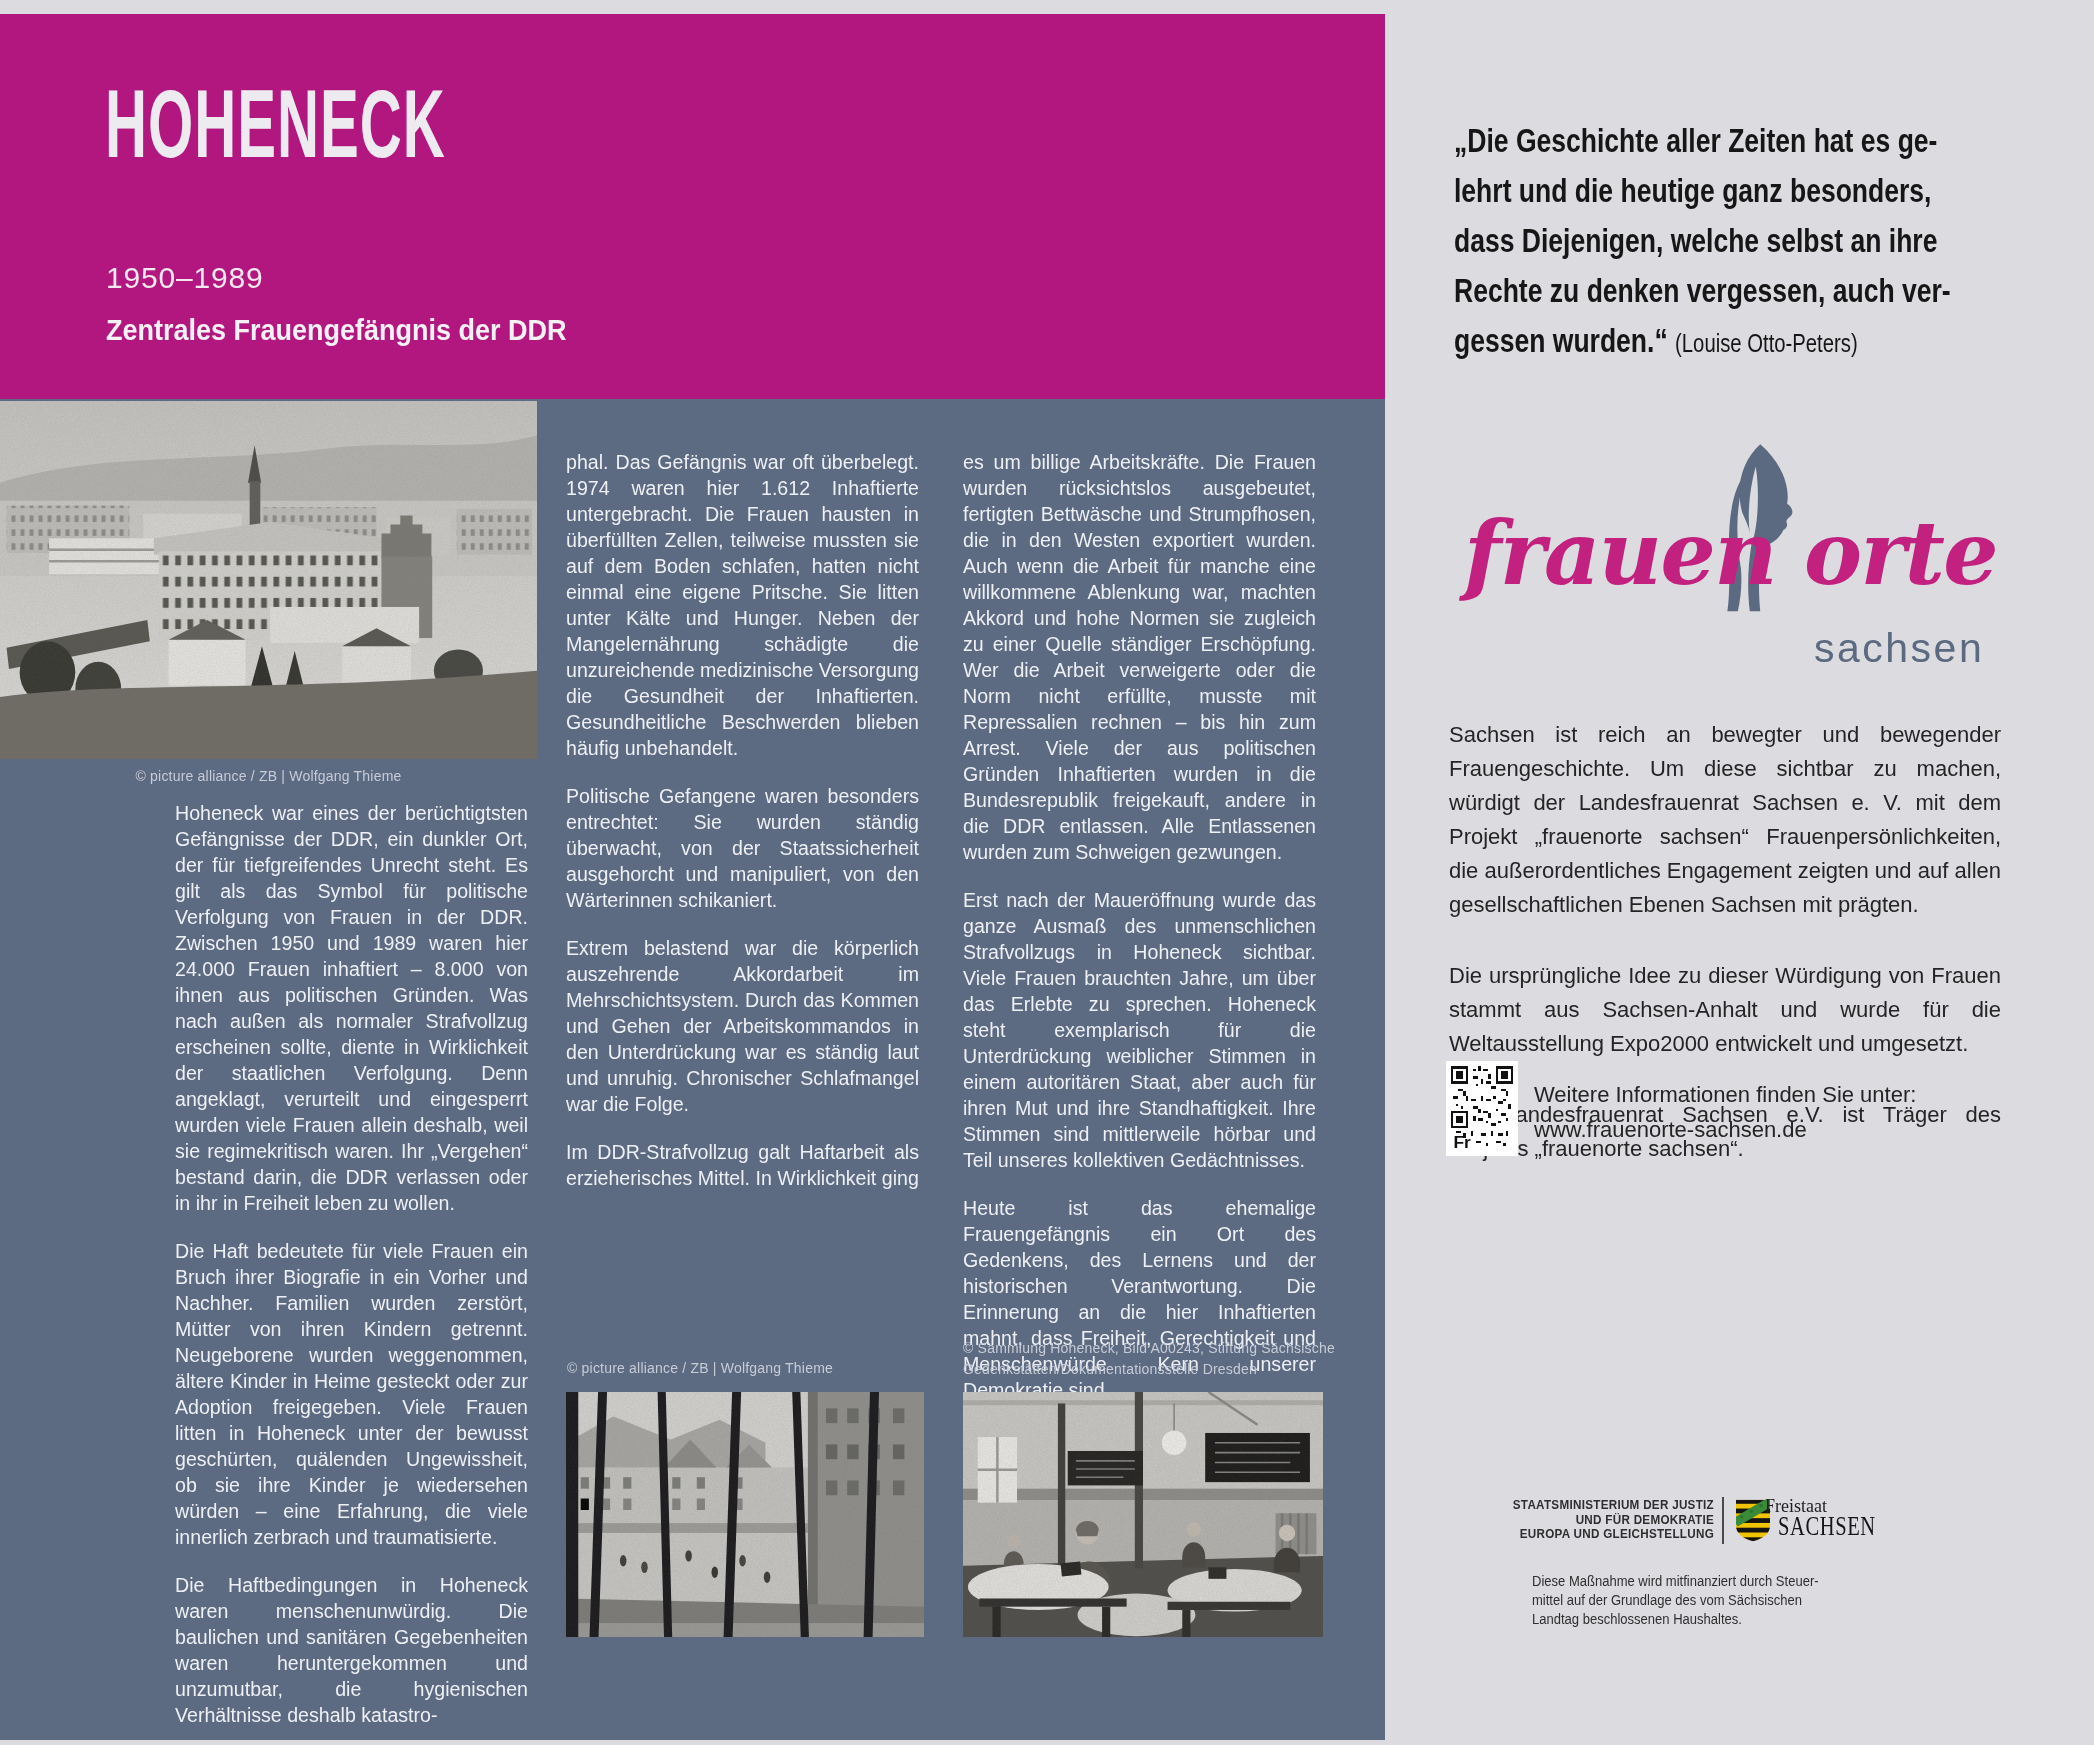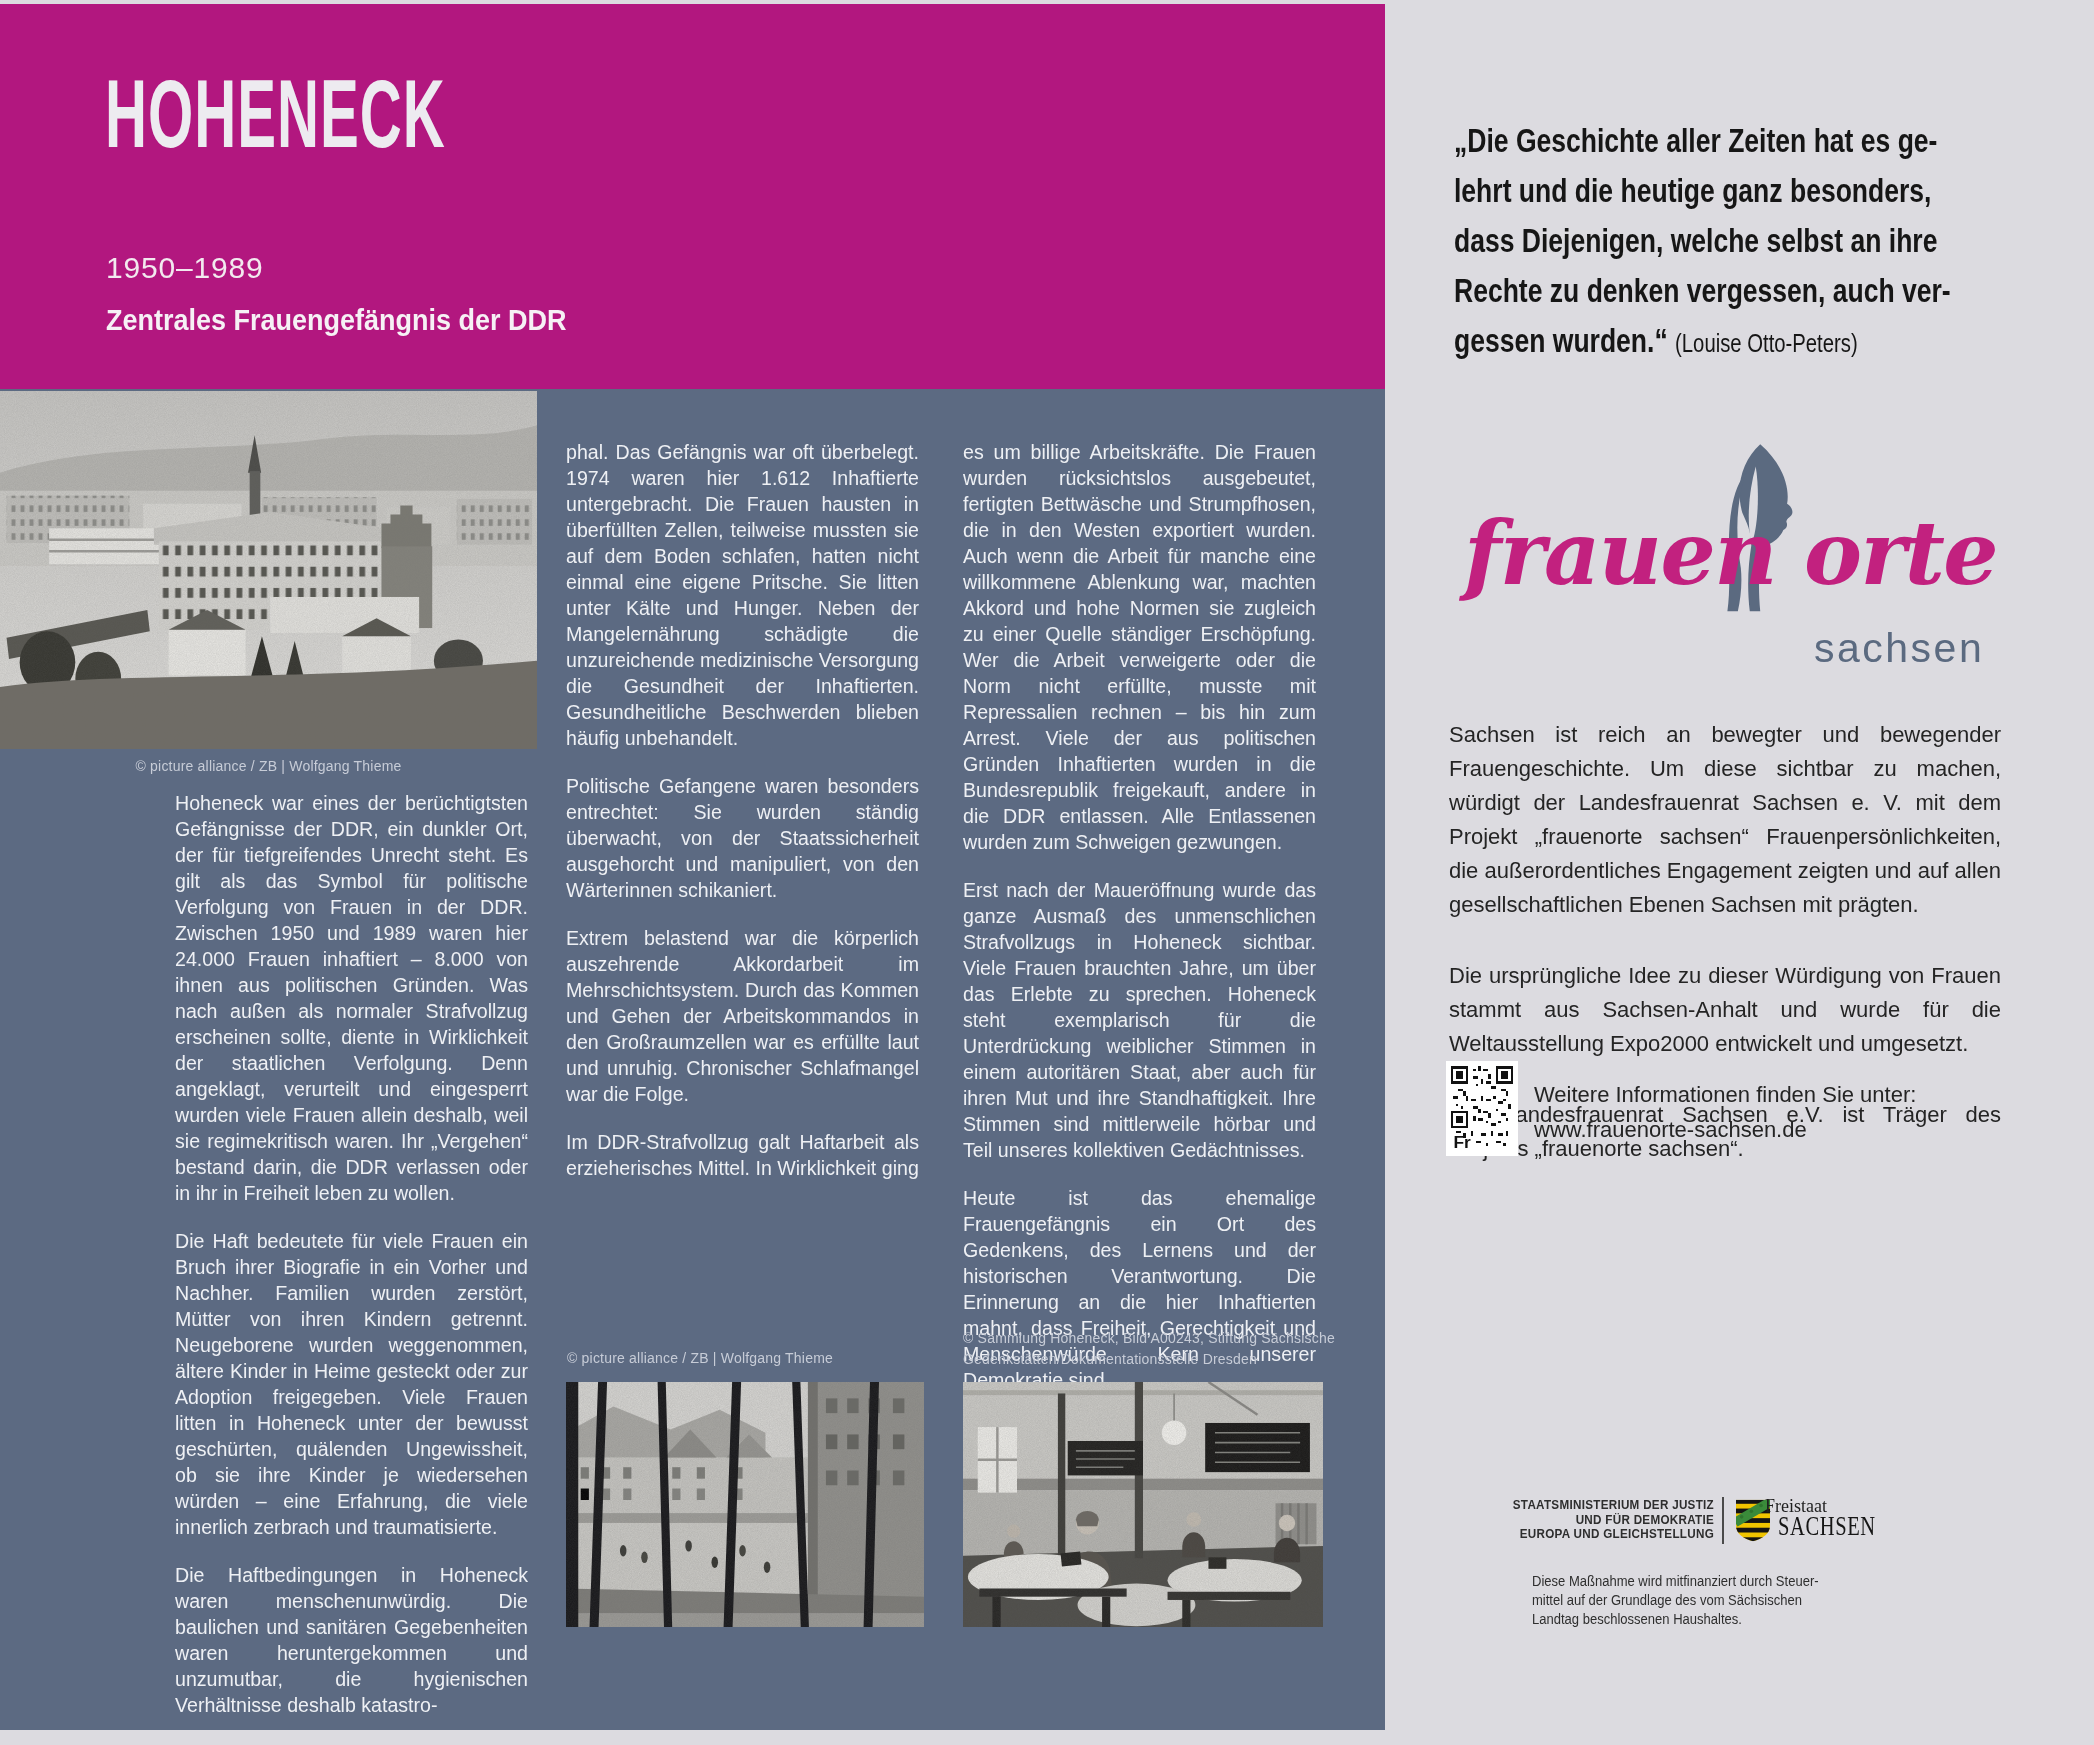--- a/index.html
+++ b/index.html
@@ -1,20 +1,20 @@
 <!DOCTYPE html>
 <html style="font-size:13px"><head>
 <meta charset="utf-8">
 <style>
   html,body{margin:0;padding:0;}
   body{width:2095px;height:1745px;overflow:hidden;font-family:"Liberation Sans",sans-serif;}
   #poster{position:relative;width:2095px;height:1745px;background:#dcdbe0;}
 
   
-  .left-region{position:absolute;left:0;top:4px;width:1385px;height:1726px;background:#5c6a82;}
+  .left-region{position:absolute;left:0;top:14px;width:1385px;height:1726px;background:#5c6a82;}
   .header-band{position:absolute;left:0;top:0;width:1385px;height:385px;background:#b2177f;}
   .poster-title{position:absolute;left:105px;top:54px;font-size:97px;font-weight:700;color:#edebf0;
     letter-spacing:1.6px;white-space:nowrap;transform:scaleX(0.60);transform-origin:0 0;}
   .poster-years{position:absolute;left:106px;top:247px;font-size:30px;font-weight:400;color:#f2e9ef;letter-spacing:0.8px;}
   .poster-subtitle{position:absolute;left:106px;top:299px;font-size:30px;font-weight:700;color:#f6f1f5;
     white-space:nowrap;transform:scaleX(0.90);transform-origin:0 0;}
 
   .photo{position:absolute;overflow:hidden;background:#9a9995;}
   .photo svg{display:block;width:100%;height:100%;}
   .photo1{left:0;top:387px;width:537px;height:358px;}
@@ -136,21 +136,21 @@
     <div class="caption caption-photo1">© picture alliance / ZB | Wolfgang Thieme</div>
 
     <div class="col col1">
       <p>Hoheneck war eines der berüchtigtsten Gefängnisse der DDR, ein dunkler Ort, der für tiefgreifendes Unrecht steht. Es gilt als das Symbol für politische Verfolgung von Frauen in der DDR. Zwischen 1950 und 1989 waren hier 24.000 Frauen inhaftiert – 8.000 von ihnen aus politischen Gründen. Was nach außen als normaler Strafvollzug erscheinen sollte, diente in Wirklichkeit der staatlichen Verfolgung. Denn angeklagt, verurteilt und eingesperrt wurden viele Frauen allein deshalb, weil sie regimekritisch waren. Ihr „Vergehen“ bestand darin, die DDR verlassen oder in ihr in Freiheit leben zu wollen.</p>
       <p>Die Haft bedeutete für viele Frauen ein Bruch ihrer Biografie in ein Vorher und Nachher. Familien wurden zerstört, Mütter von ihren Kindern getrennt. Neugeborene wurden weggenommen, ältere Kinder in Heime gesteckt oder zur Adoption freigegeben. Viele Frauen litten in Hoheneck unter der bewusst geschürten, quälenden Ungewissheit, ob sie ihre Kinder je wiedersehen würden – eine Erfahrung, die viele innerlich zerbrach und traumatisierte.</p>
       <p>Die Haftbedingungen in Hoheneck waren menschenunwürdig. Die baulichen und sanitären Gegebenheiten waren heruntergekommen und unzumutbar, die hygienischen Verhältnisse deshalb katastro-</p>
     </div>
     <div class="col col2">
       <p>phal. Das Gefängnis war oft überbelegt. 1974 waren hier 1.612 Inhaftierte untergebracht. Die Frauen hausten in überfüllten Zellen, teilweise mussten sie auf dem Boden schlafen, hatten nicht einmal eine eigene Pritsche. Sie litten unter Kälte und Hunger. Neben der Mangelernährung schädigte die unzureichende medizinische Versorgung die Gesundheit der Inhaftierten. Gesundheitliche Beschwerden blieben häufig unbehandelt.</p>
       <p>Politische Gefangene waren besonders entrechtet: Sie wurden ständig überwacht, von der Staatssicherheit ausgehorcht und manipuliert, von den Wärterinnen schikaniert.</p>
-      <p>Extrem belastend war die körperlich auszehrende Akkordarbeit im Mehrschichtsystem. Durch das Kommen und Gehen der Arbeitskommandos in den Großraumzellen war es erfüllte laut und unruhig. Chronischer Schlafmangel war die Folge.</p>
+      <p>Extrem belastend war die körperlich auszehrende Akkordarbeit im Mehrschichtsystem. Durch das Kommen und Gehen der Arbeitskommandos in den Unterdrückung war es ständig laut und unruhig. Chronischer Schlafmangel war die Folge.</p>
       <p>Im DDR-Strafvollzug galt Haftarbeit als erzieherisches Mittel. In Wirklichkeit ging</p>
     </div>
     <div class="col col3">
       <p>es um billige Arbeitskräfte. Die Frauen wurden rücksichtslos ausgebeutet, fertigten Bettwäsche und Strumpfhosen, die in den Westen exportiert wurden. Auch wenn die Arbeit für manche eine willkommene Ablenkung war, machten Akkord und hohe Normen sie zugleich zu einer Quelle ständiger Erschöpfung. Wer die Arbeit verweigerte oder die Norm nicht erfüllte, musste mit Repressalien rechnen – bis hin zum Arrest. Viele der aus politischen Gründen Inhaftierten wurden in die Bundesrepublik freigekauft, andere in die DDR entlassen. Alle Entlassenen wurden zum Schweigen gezwungen.</p>
       <p>Erst nach der Maueröffnung wurde das ganze Ausmaß des unmenschlichen Strafvollzugs in Hoheneck sichtbar. Viele Frauen brauchten Jahre, um über das Erlebte zu sprechen. Hoheneck steht exemplarisch für die Unterdrückung weiblicher Stimmen in einem autoritären Staat, aber auch für ihren Mut und ihre Standhaftigkeit. Ihre Stimmen sind mittlerweile hörbar und Teil unseres kollektiven Gedächtnisses.</p>
       <p>Heute ist das ehemalige Frauengefängnis ein Ort des Gedenkens, des Lernens und der historischen Verantwortung. Die Erinnerung an die hier Inhaftierten mahnt, dass Freiheit, Gerechtigkeit und Menschenwürde Kern unserer Demokratie sind.</p>
     </div>
 
     <div class="caption caption-photo2">© picture alliance / ZB | Wolfgang Thieme</div>
 

